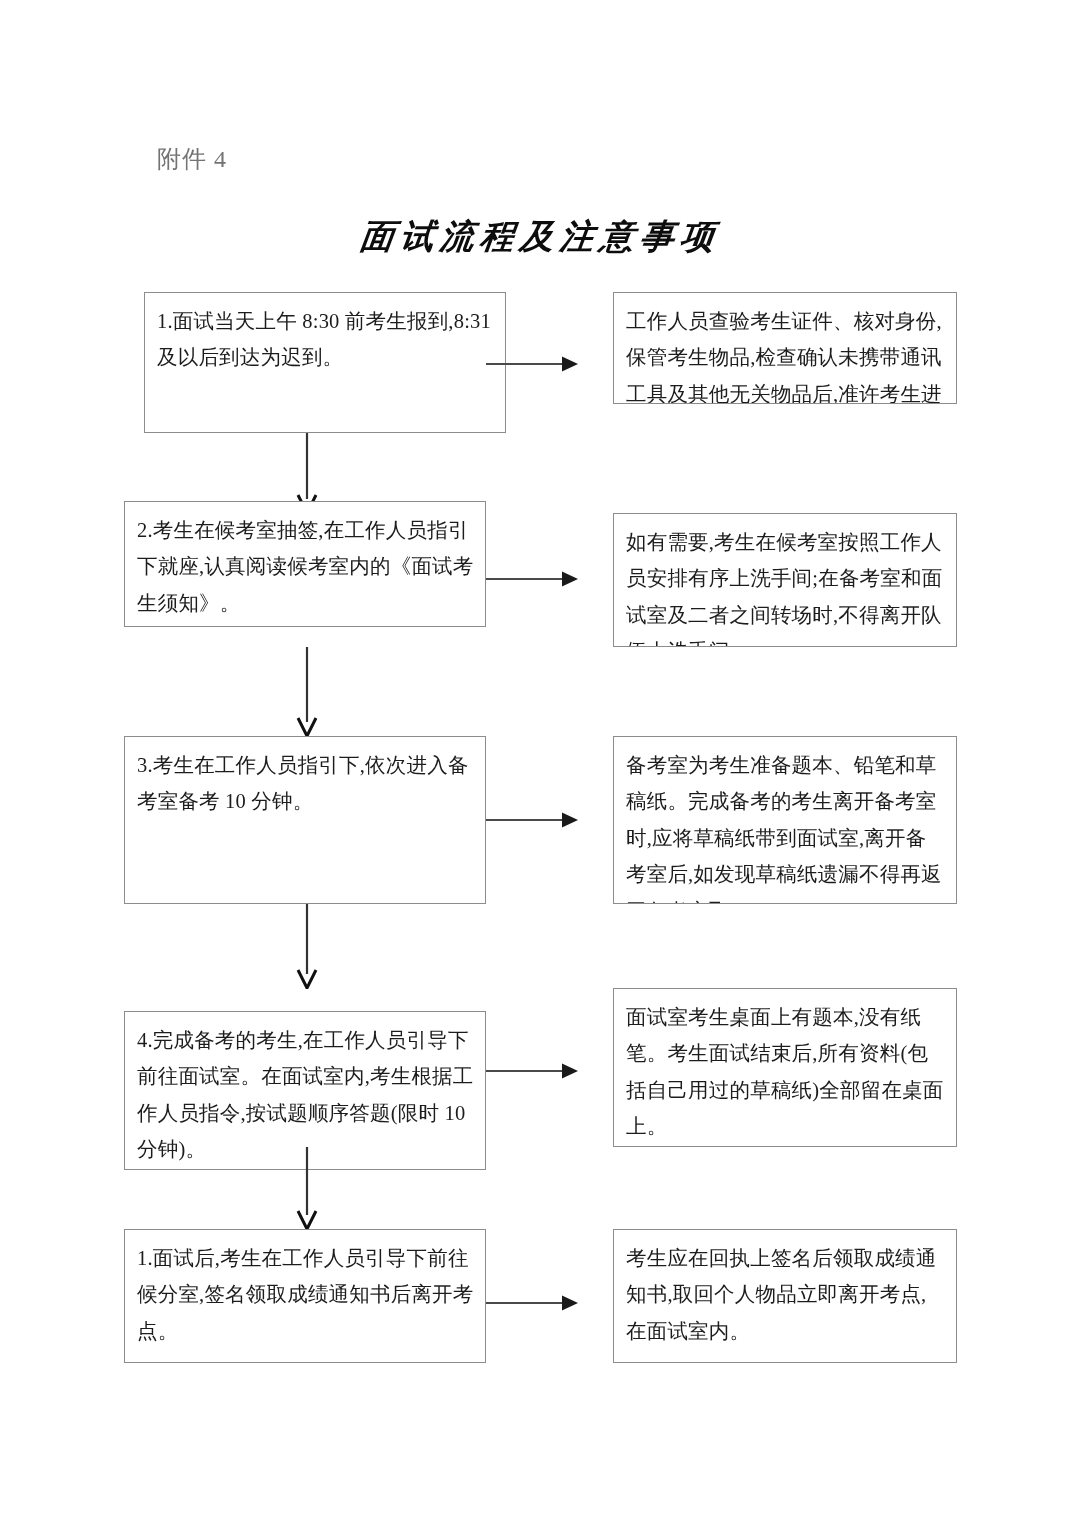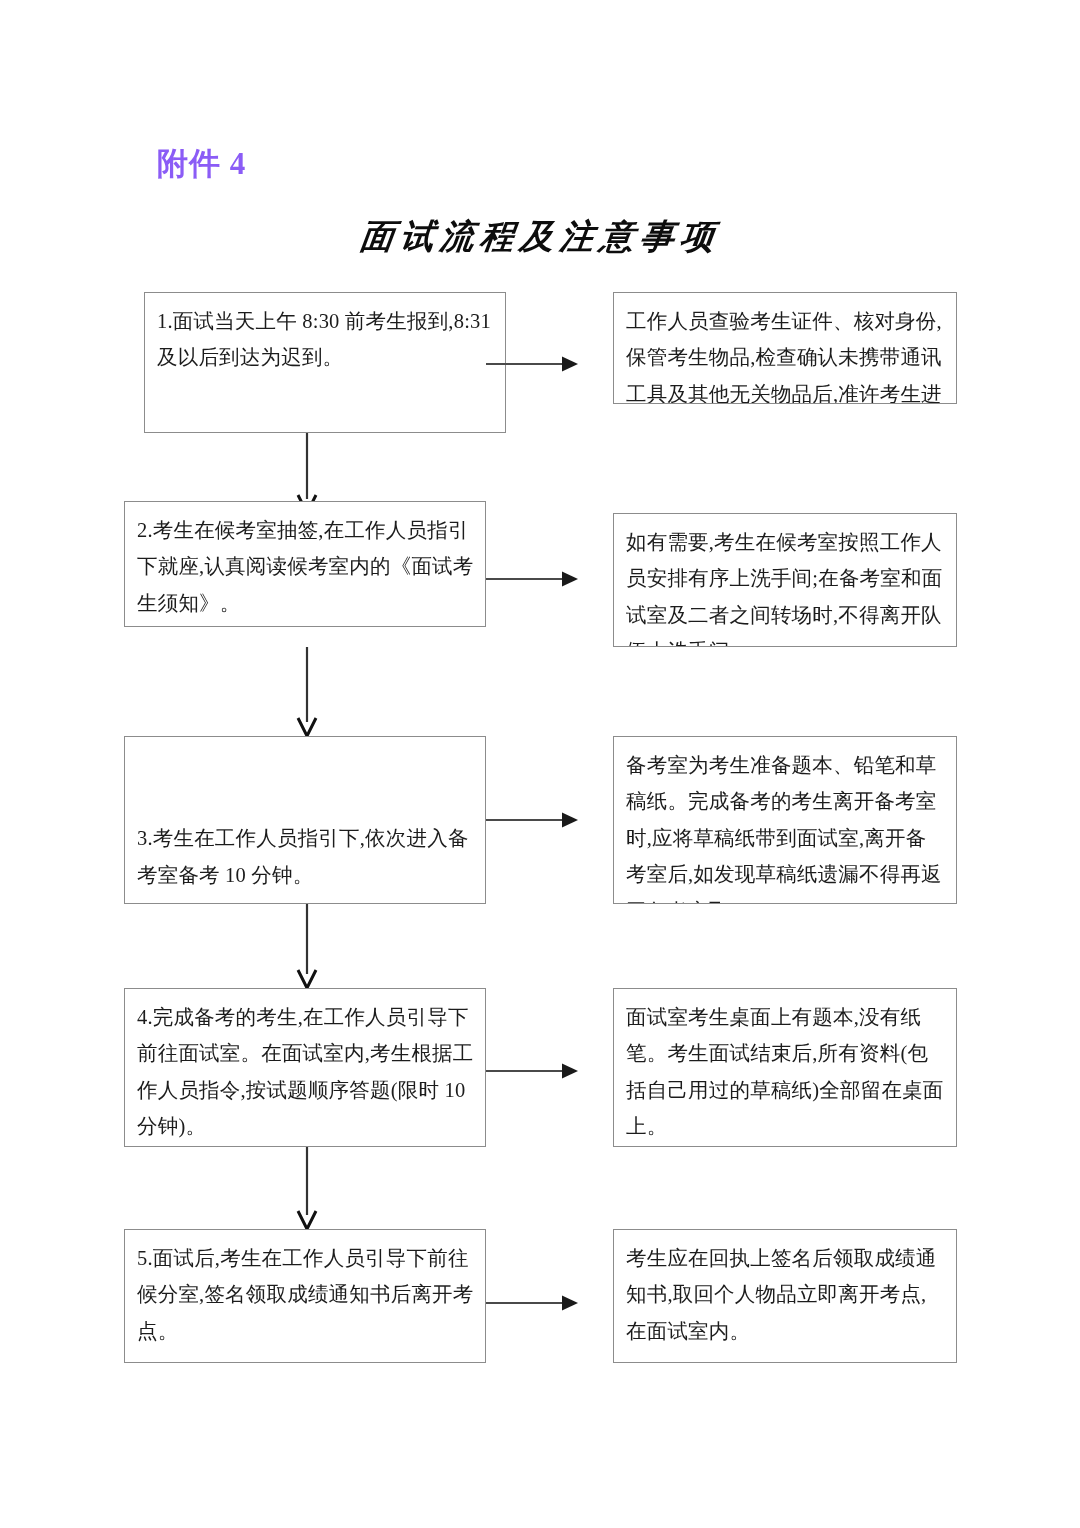--- a/index.html
+++ b/index.html
@@ -20,24 +20,24 @@
     position: absolute;
     inset: 0;
     background: #ffffff;
   }
 
   
   .attachment-label {
     position: absolute;
     left: 157px;
     top: 143px;
-    font-size: 31px;
-    font-weight: 700;
+    font-size: 24px;
+    font-weight: 400;
     letter-spacing: 1px;
-    color: #8b5cf6;
+    color: #737373;
     white-space: nowrap;
   }
 
   .doc-title {
     position: absolute;
     left: 0;
     right: 0;
     top: 214px;
     text-align: center;
     font-family: "DejaVu Serif", "Liberation Serif", serif;
@@ -67,29 +67,29 @@
     white-space: pre-wrap;
     word-break: break-all;
   }
 
   .box-left  { left: 124px; width: 362px; }
   .box-right { left: 613px; width: 344px; }
 
   
   .vcenter {
     display: flex;
-    align-items: flex-end;
+    align-items: flex-start;
     padding-left: 12px;
   }
 
   
   .r1 { top: 292px;  height: 141px; margin-left: 20px; }
   .r2 { top: 501px;  height: 126px; }
   .r3 { top: 736px;  height: 168px; }
-  .r4 { top: 988px;  height: 159px; }
+  .r4 { top: 1011px;  height: 159px; }
   .r5 { top: 1229px; height: 134px; }
 
   
   .r1r { top: 292px;  height: 112px; }
   .r2r { top: 513px;  height: 134px; }
   .r3r { top: 736px;  height: 168px; }
   .r4r { top: 988px;  height: 159px; }
   .r5r { top: 1229px; height: 134px; }
 
   
@@ -200,21 +200,21 @@
   </div>
 
   <div class="arrow-v av4">
     <svg width="30" height="83" viewBox="0 0 30 83" aria-hidden="true">
       <line x1="15" y1="0" x2="15" y2="68" stroke="#333333" stroke-width="2.2"></line>
       <polyline points="6,64 15,82 24,64" fill="none" stroke="#111111" stroke-width="3"></polyline>
     </svg>
   </div>
 
   <div class="flow-box box-left r5">
-    <span class="txt">5.面试后,考生在工作人员引导下前往候分室,签名领取成绩通知书后离开考点。</span>
+    <span class="txt">1.面试后,考生在工作人员引导下前往候分室,签名领取成绩通知书后离开考点。</span>
   </div>
   <div class="flow-box box-right r5r">
     <span class="txt">考生应在回执上签名后领取成绩通知书,取回个人物品立即离开考点,在面试室内。</span>
   </div>
   <div class="arrow-h ah5">
     <svg width="92" height="22" viewBox="0 0 92 22" aria-hidden="true">
       <line x1="0" y1="11" x2="78" y2="11" stroke="#4a4a4a" stroke-width="2.2"></line>
       <polygon points="76,3.5 92,11 76,18.5" fill="#1a1a1a"></polygon>
     </svg>
   </div>

